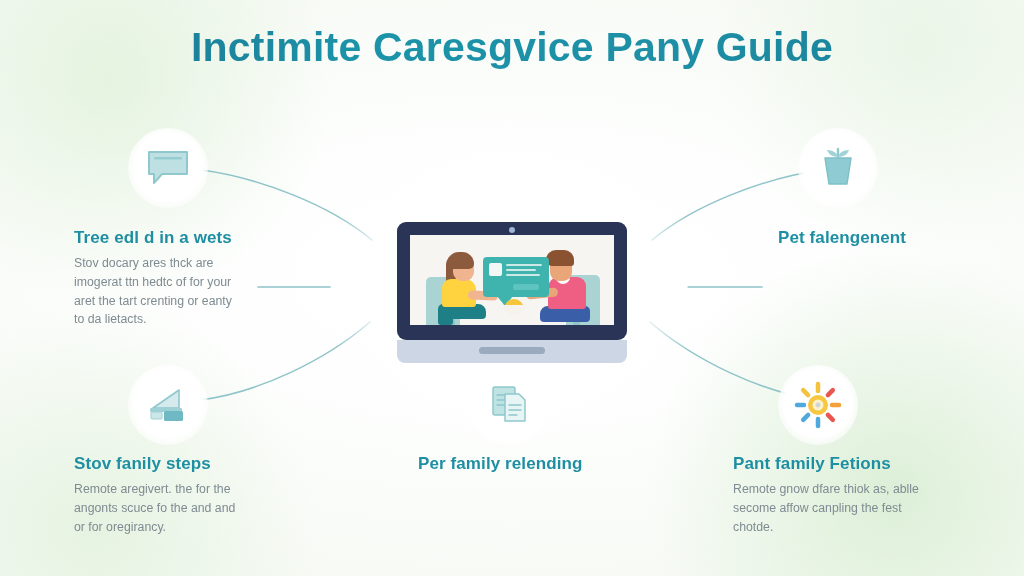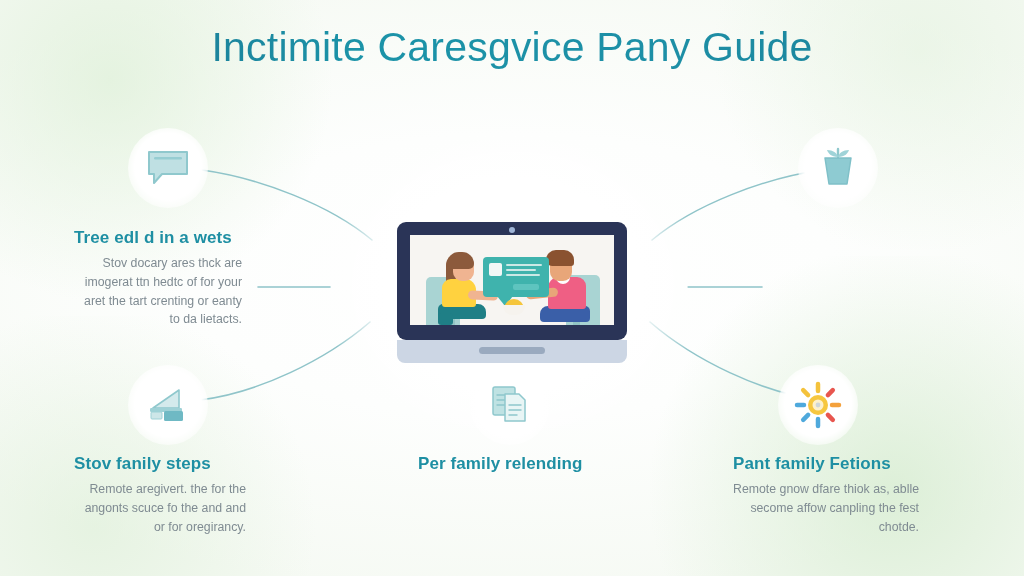--- a/index.html
+++ b/index.html
@@ -38,21 +38,21 @@
     background: radial-gradient(circle, rgba(219,238,213,.6) 0%, rgba(219,238,213,0) 70%); }
   .tint-tr { right: -110px; top: -150px; width: 430px; height: 400px;
     background: radial-gradient(circle, rgba(225,241,220,.55) 0%, rgba(225,241,220,0) 70%); }
 
   
   .title {
     position: absolute;
     left: 0; right: 0; top: 24px;
     text-align: center;
     font-size: 41px;
-    font-weight: 400;
+    font-weight: 700;
     letter-spacing: .2px;
     color: #1b7f96;
     background: linear-gradient(90deg, #1d6f8c 0%, #1b93a8 35%, #1d8fa6 65%, #1a7d95 100%);
     -webkit-background-clip: text;
     background-clip: text;
     -webkit-text-fill-color: transparent;
     white-space: nowrap;
   }
 
   
@@ -208,21 +208,20 @@
     color: #1e8fa3;
     margin: 0 0 6px 0;
     letter-spacing: .1px;
     white-space: nowrap;
   }
   .txt-p {
     font-size: 12.3px;
     line-height: 1.53;
     color: #7f8b92;
     margin: 0;
-    text-align: right;
   }
   .t-left-top   { left: 74px;  top: 228px; width: 168px; }
   .t-right-top  { left: 778px; top: 228px; width: 172px; }
   .t-left-bot   { left: 74px;  top: 454px; width: 172px; }
   .t-center-bot { left: 418px; top: 454px; width: 176px; }
   .t-right-bot  { left: 733px; top: 454px; width: 186px; }
 </style>
 </head>
 <body>
 
@@ -352,20 +351,21 @@
       <circle cx="25" cy="25" r="2.4" fill="#cfd6d8"></circle>
     </svg>
   </div>
 
   <div class="txt-block t-left-top">
     <p class="txt-h">Tree edl d in a wets</p>
     <p class="txt-p">Stov docary ares thck are imogerat ttn hedtc of for your aret the tart crenting or eanty to da lietacts.</p>
   </div>
 
   <div class="txt-block t-right-top">
+    <p class="txt-h">Pet falengenent</p>
   </div>
 
   <div class="txt-block t-left-bot">
     <p class="txt-h">Stov fanily steps</p>
     <p class="txt-p">Remote aregivert. the for the angonts scuce fo the and and or for oregirancy.</p>
   </div>
 
   <div class="txt-block t-center-bot">
     <p class="txt-h">Per family relending</p>
   </div>

